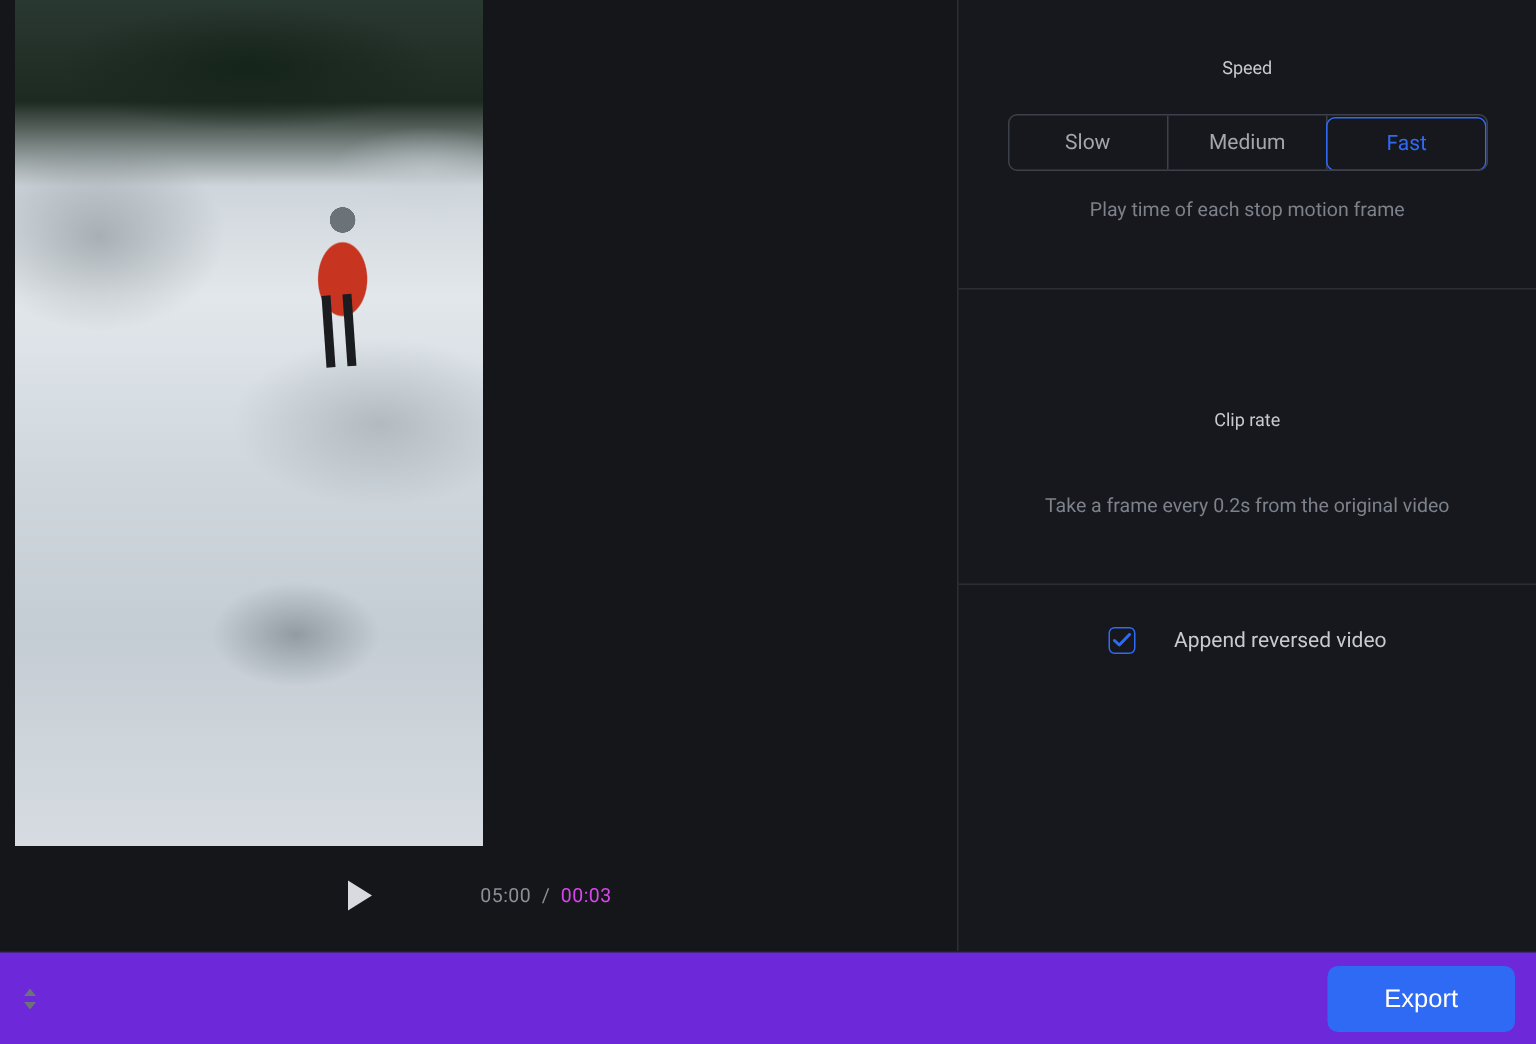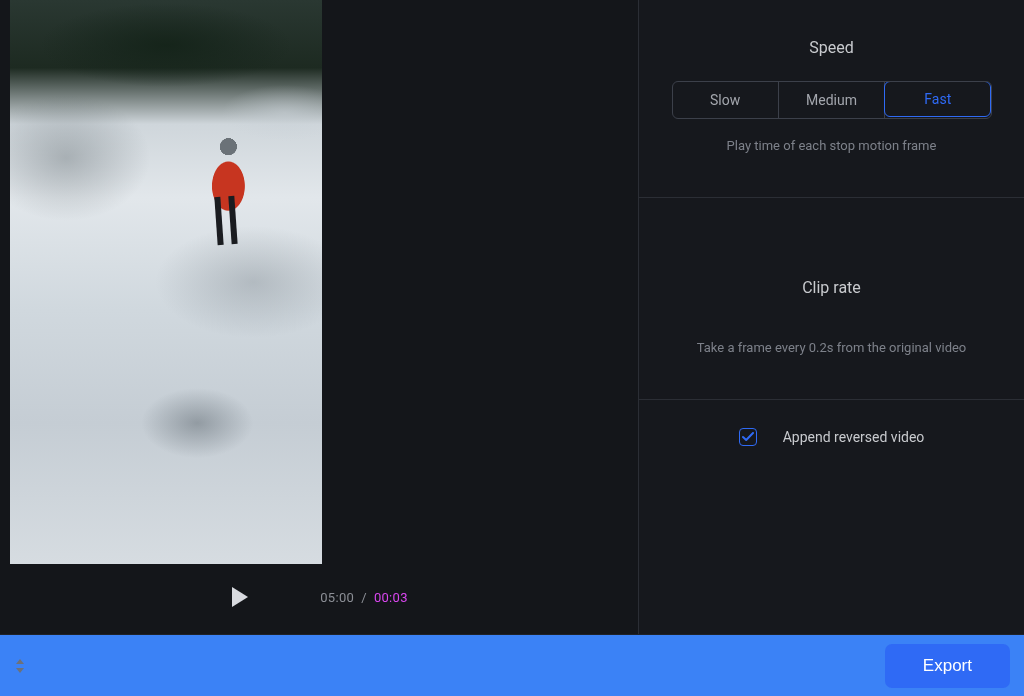--- a/index.html
+++ b/index.html
@@ -94,32 +94,33 @@
   .section {
     border-bottom: 1px solid #2b2e35;
     padding: 38px 26px 44px 26px;
     display: flex;
     flex-direction: column;
     align-items: center;
   }
   .section:last-of-type { border-bottom: none; }
 
   .section-title {
-    font-size: 16px;
+    font-size: 12px;
     font-weight: 400;
     color: #c8cace;
     margin-bottom: 24px;
   }
 
   .seg-group {
     display: flex;
     width: 320px;
     border: 1px solid #3c404a;
     border-radius: 6px;
     overflow: hidden;
+    align-items: flex-end;
   }
   .seg {
     flex: 1;
     height: 36px;
     display: flex;
     align-items: center;
     justify-content: center;
     font-size: 14px;
     color: #a3a6ad;
     border-right: 1px solid #3c404a;
@@ -157,21 +158,21 @@
     border: 1.5px solid #2f6af5;
     border-radius: 4px;
     display: flex; align-items: center; justify-content: center;
     cursor: pointer;
   }
   .cbx svg { display: block; }
   .append-label { font-size: 14px; color: #c8cace; }
 
   .bottom-bar {
     height: 62px;
-    background: #3b82f6;
+    background: #6d28d9;
     display: flex;
     align-items: center;
     justify-content: space-between;
     padding: 0 14px 0 10px;
     border-top: 1px solid #1f2228;
   }
   .resize-handle {
     color: #6d7179;
     font-size: 14px;
     width: 20px;

